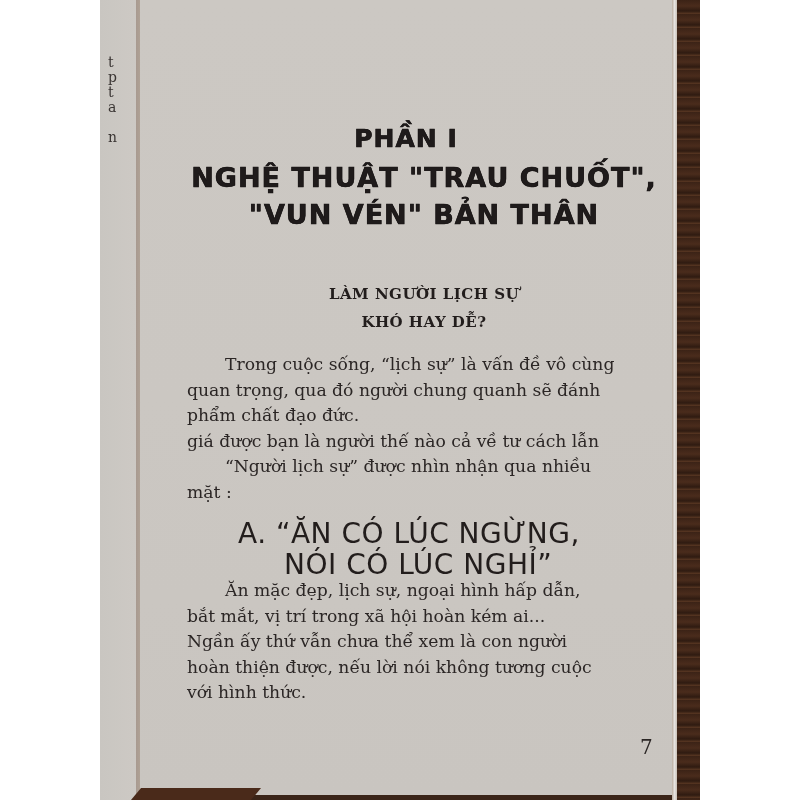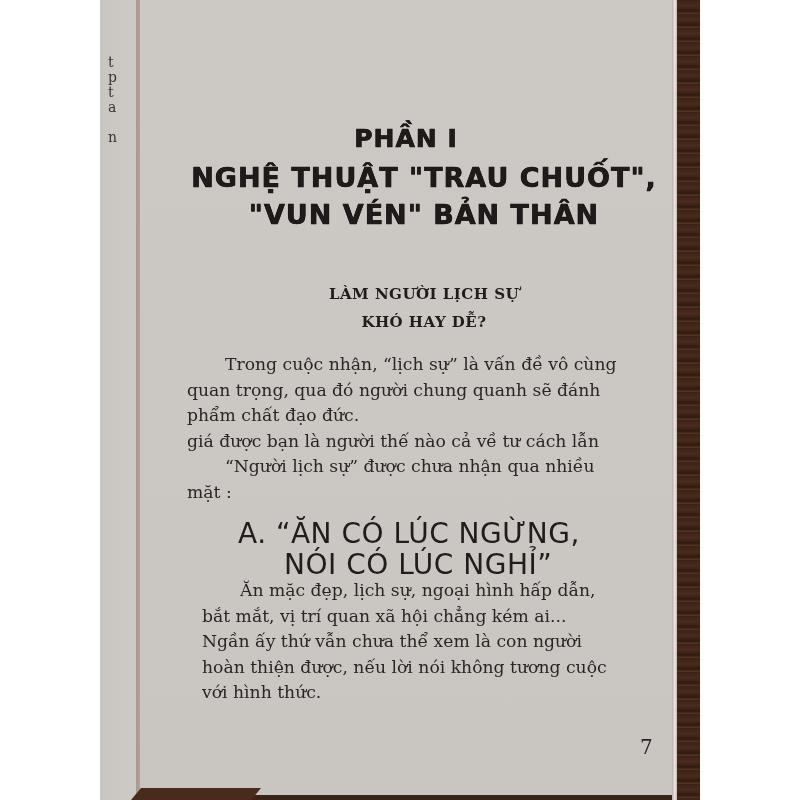--- a/index.html
+++ b/index.html
@@ -75,21 +75,21 @@
   .p2 { top: 454px; }
 
   .subhead {
     position: absolute; left: 40px; width: 532px;
     font-family: "DejaVu Sans", sans-serif; font-size: 28px; color: #221d1c;
     letter-spacing: 0.5px;
   }
   .sub1 { top: 517px; left: 138px; }
   .sub2 { top: 548px; left: 184px; }
 
-  .p3 { top: 578px; width: 412px; margin-left: 15px; }
+  .p3 { top: 578px; width: 412px; }
 
   .page-number {
     position: absolute; left: 540px; top: 735px;
     font-family: "DejaVu Serif", serif; font-size: 20px; color: #2a2524;
   }
 </style>
 </head>
 <body>
 
 <div class="photo">
@@ -111,37 +111,37 @@
 
   <div class="content">
     <div class="part-title part-num">PHẦN I</div>
     <div class="part-title part-line1">NGHỆ THUẬT "TRAU CHUỐT",</div>
     <div class="part-title part-line2">"VUN VÉN" BẢN THÂN</div>
 
     <div class="section-title sec1">LÀM NGƯỜI LỊCH SỰ</div>
     <div class="section-title sec2">KHÓ HAY DỄ?</div>
 
     <div class="para p1">
-      <span class="line indent">Trong cuộc nhận, “lịch sự” là vấn đề vô cùng</span>
+      <span class="line indent">Trong cuộc sống, “lịch sự” là vấn đề vô cùng</span>
       <span class="line">quan trọng, qua đó người chung quanh sẽ đánh</span>
       <span class="line">phẩm chất đạo đức.</span>
       <span class="line">giá được bạn là người thế nào cả về tư cách lẫn</span>
     </div>
 
     <div class="para p2">
-      <span class="line indent">“Người lịch sự” được chưa nhận qua nhiều</span>
+      <span class="line indent">“Người lịch sự” được nhìn nhận qua nhiều</span>
       <span class="line">mặt :</span>
     </div>
 
     <div class="subhead sub1">A. “ĂN CÓ LÚC NGỪNG,</div>
     <div class="subhead sub2">NÓI CÓ LÚC NGHỈ”</div>
 
     <div class="para p3">
       <span class="line indent">Ăn mặc đẹp, lịch sự, ngoại hình hấp dẫn,</span>
-      <span class="line">bắt mắt, vị trí quan xã hội chẳng kém ai...</span>
+      <span class="line">bắt mắt, vị trí trong xã hội hoàn kém ai...</span>
       <span class="line">Ngần ấy thứ vẫn chưa thể xem là con người</span>
       <span class="line">hoàn thiện được, nếu lời nói không tương cuộc</span>
       <span class="line">với hình thức.</span>
     </div>
 
     <div class="page-number">7</div>
   </div>
 </div>
 
 </body></html>

